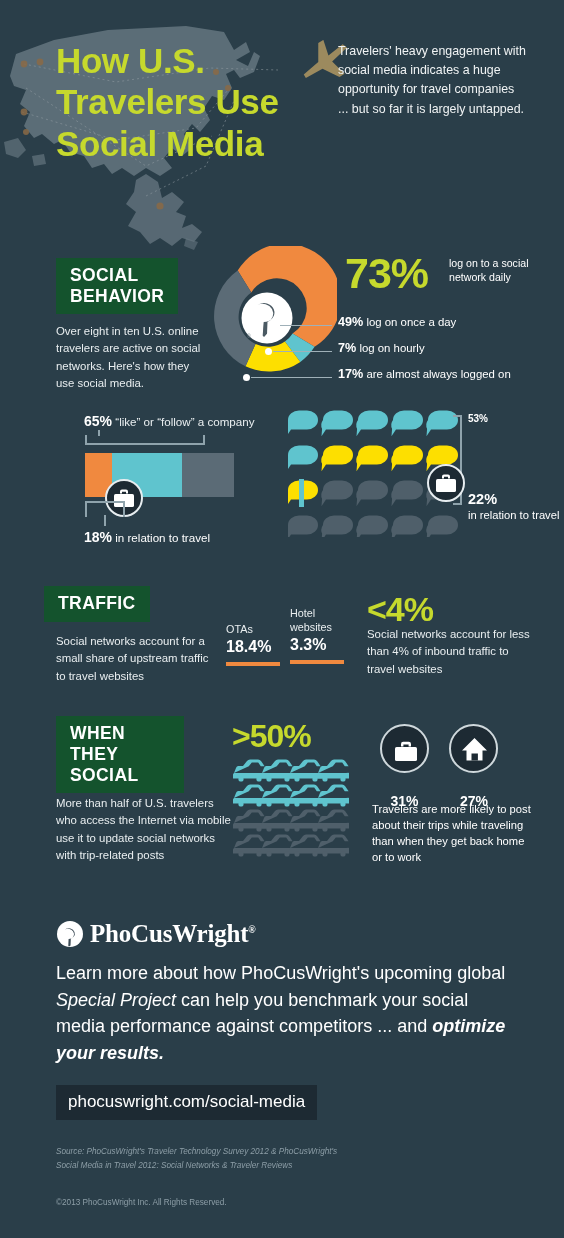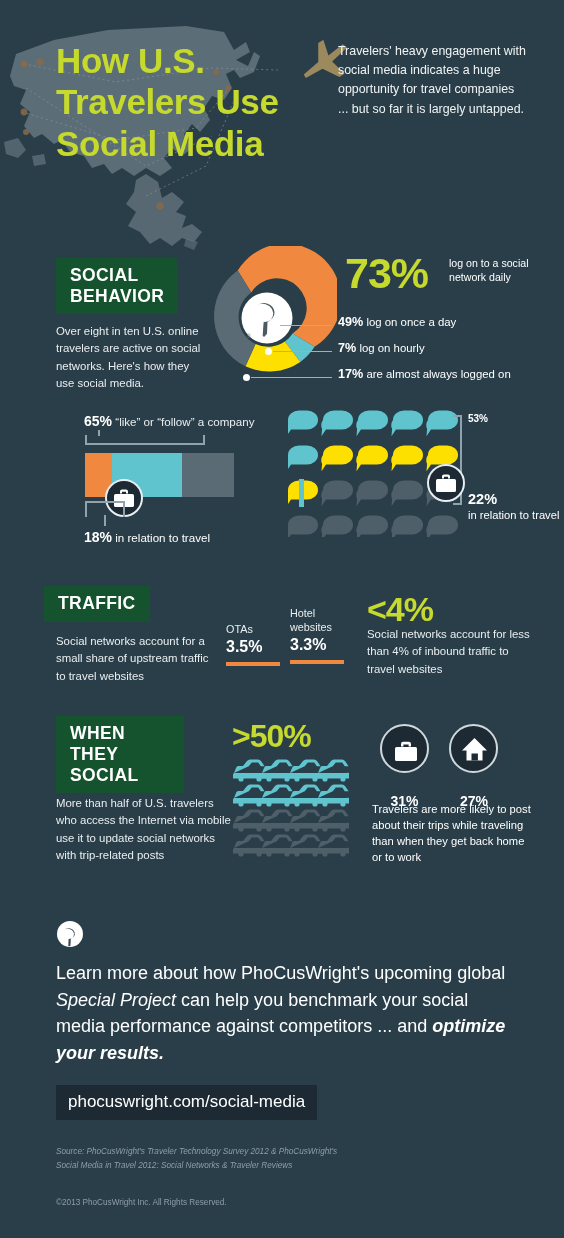--- a/index.html
+++ b/index.html
@@ -342,21 +342,21 @@
     <div class="t">in relation to travel</div>
   </div>
 </div>
 
 <div class="sec" id="sec-traffic">
   <div id="tr-chip" class="chip">TRAFFIC</div>
   <div id="tr-blurb" class="blurb">Social networks account for a small share of upstream traffic to travel websites</div>
 
   <div id="ota" class="metric">
     <div class="lbl">OTAs</div>
-    <div class="val">3.5%</div>
+    <div class="val">18.4%</div>
     <div class="rule"></div>
   </div>
   <div id="hotel" class="metric">
     <div class="lbl">Hotel websites</div>
     <div class="val">3.3%</div>
     <div class="rule"></div>
   </div>
 
   <div id="tr-4">&lt;4%</div>
   <div id="tr-4-note" class="blurb" style="margin-top:0">Social networks account for less than 4% of inbound traffic to travel websites</div>
@@ -435,20 +435,21 @@
   <div id="circ-note">Travelers are more likely to post about their trips while traveling than when they get back home or to work</div>
 </div>
 
 <div id="footer">
   <div id="logo-row">
     <svg width="28" height="28" viewBox="0 0 28 28" aria-hidden="true">
       <circle cx="14" cy="14" r="13" fill="#ffffff"></circle>
       <path fill="#3b4a54" d="M9,9.4 a6,5.4 0 1 1 3.6,9.6 l-0.3,6.4 a0.9,0.9 0 0 0 1.5,0.7 l0.7,-0.6 l0.3,-6.6
         a6,5.4 0 0 0 -5.8,-9.5 Z"></path>
     </svg>
+    <div id="logo-text"><span>PhoCusWright</span><sup>®</sup></div>
   </div>
 
   <div id="cta">
     <span>Learn more about how PhoCusWright's upcoming global </span><i>Special Project</i><span> can help you benchmark your social media performance against competitors ... and </span><b>optimize your results.</b>
   </div>
 
   <div id="url">phocuswright.com/social-media</div>
 
   <div id="source">
     <div>Source: PhoCusWright's Traveler Technology Survey 2012 &amp; PhoCusWright's</div>

